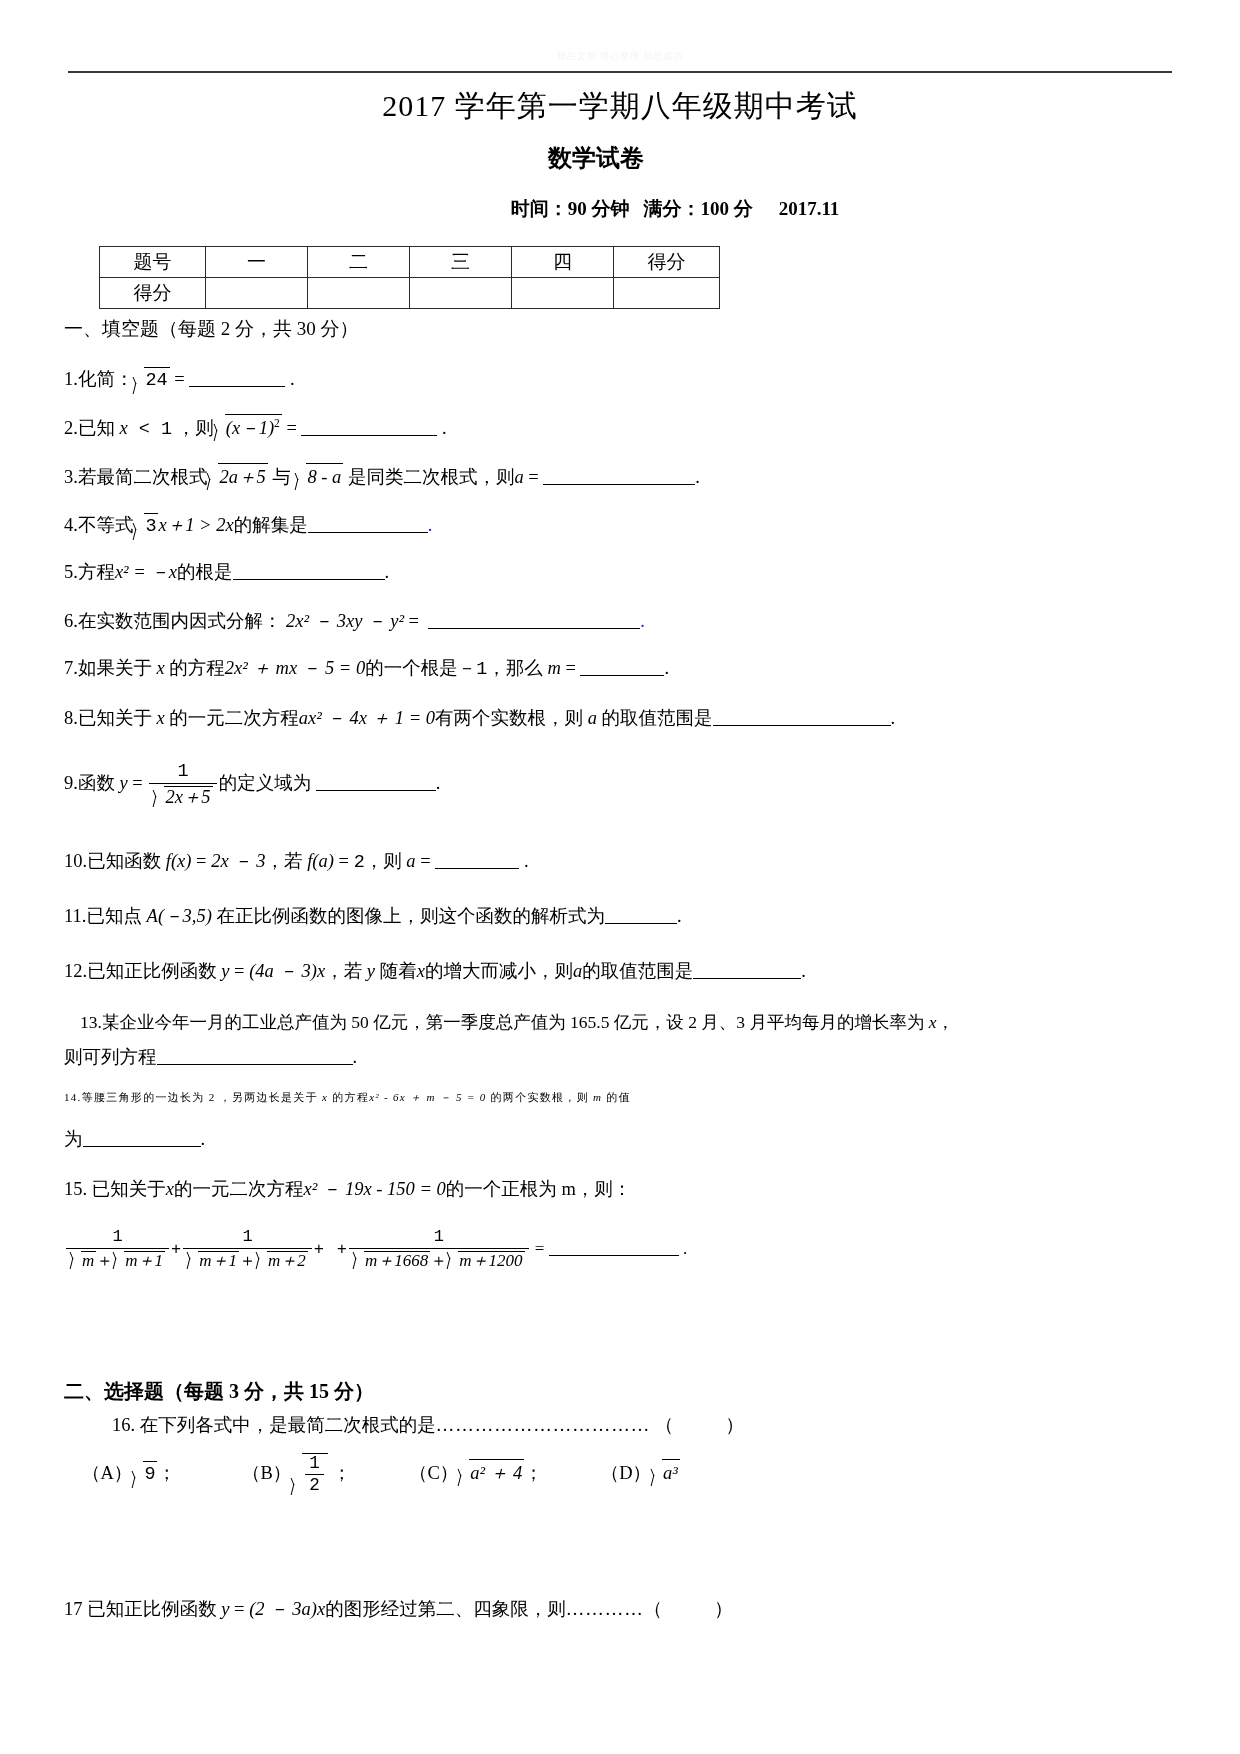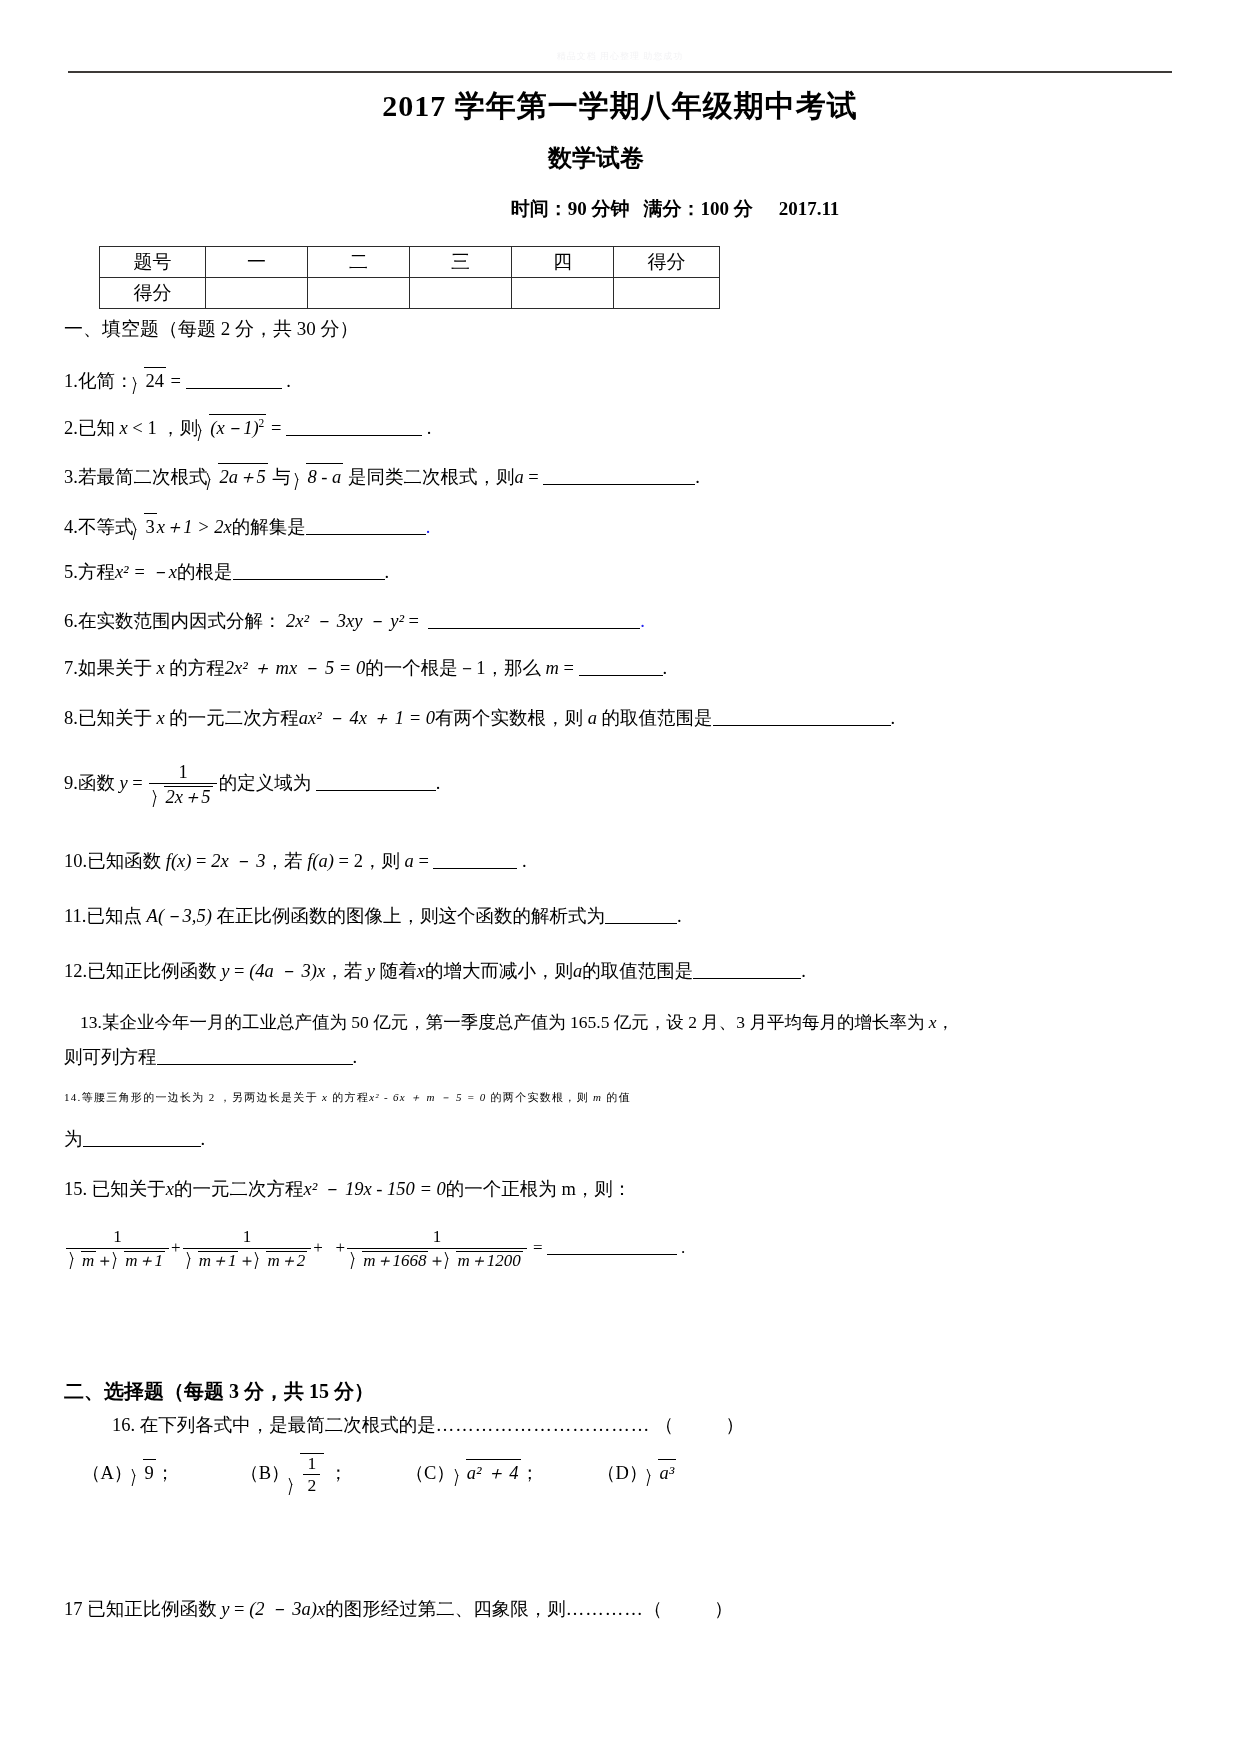--- a/index.html
+++ b/index.html
@@ -27,21 +27,21 @@
   }
   .header-rule{
     position:absolute;
     left:68px;top:71px;width:1104px;height:0;
     border-top:2px solid #3d3a38;
   }
   .title1{
     position:absolute;left:0;top:86px;width:1240px;
     text-align:center;
     font-size:30px;
-    font-weight:bold;
+    font-weight:normal;
     letter-spacing:1px;
   }
   .title2{
     position:absolute;left:0;top:142px;width:1192px;
     text-align:center;
     font-size:24px;
     font-weight:bold;
   }
   .subtitle{
     position:absolute;left:0;top:196px;width:1240px;
@@ -81,21 +81,21 @@
   }
   .section-head{
     position:absolute;
     font-size:19px;
     white-space:nowrap;
   }
   .section-head.bold{font-weight:bold;font-size:20px;}
 
   
   .mi{font-family:"Liberation Serif","DejaVu Serif",serif;font-style:italic;}
-  .mn{font-family:Liberation Serif, serif;font-style:normal;}
+  .mn{font-family:Liberation Mono, monospace;font-style:normal;}
   sup.en{font-size:0.62em;vertical-align:super;font-style:normal;}
 
   
   .rad{display:inline-block;position:relative;padding-left:11px;}
   .rad::before{
     content:"";
     position:absolute;left:1px;bottom:1px;
     width:8px;height:11px;
     border-left:1.3px solid #000;
     transform:skewX(-14deg);

